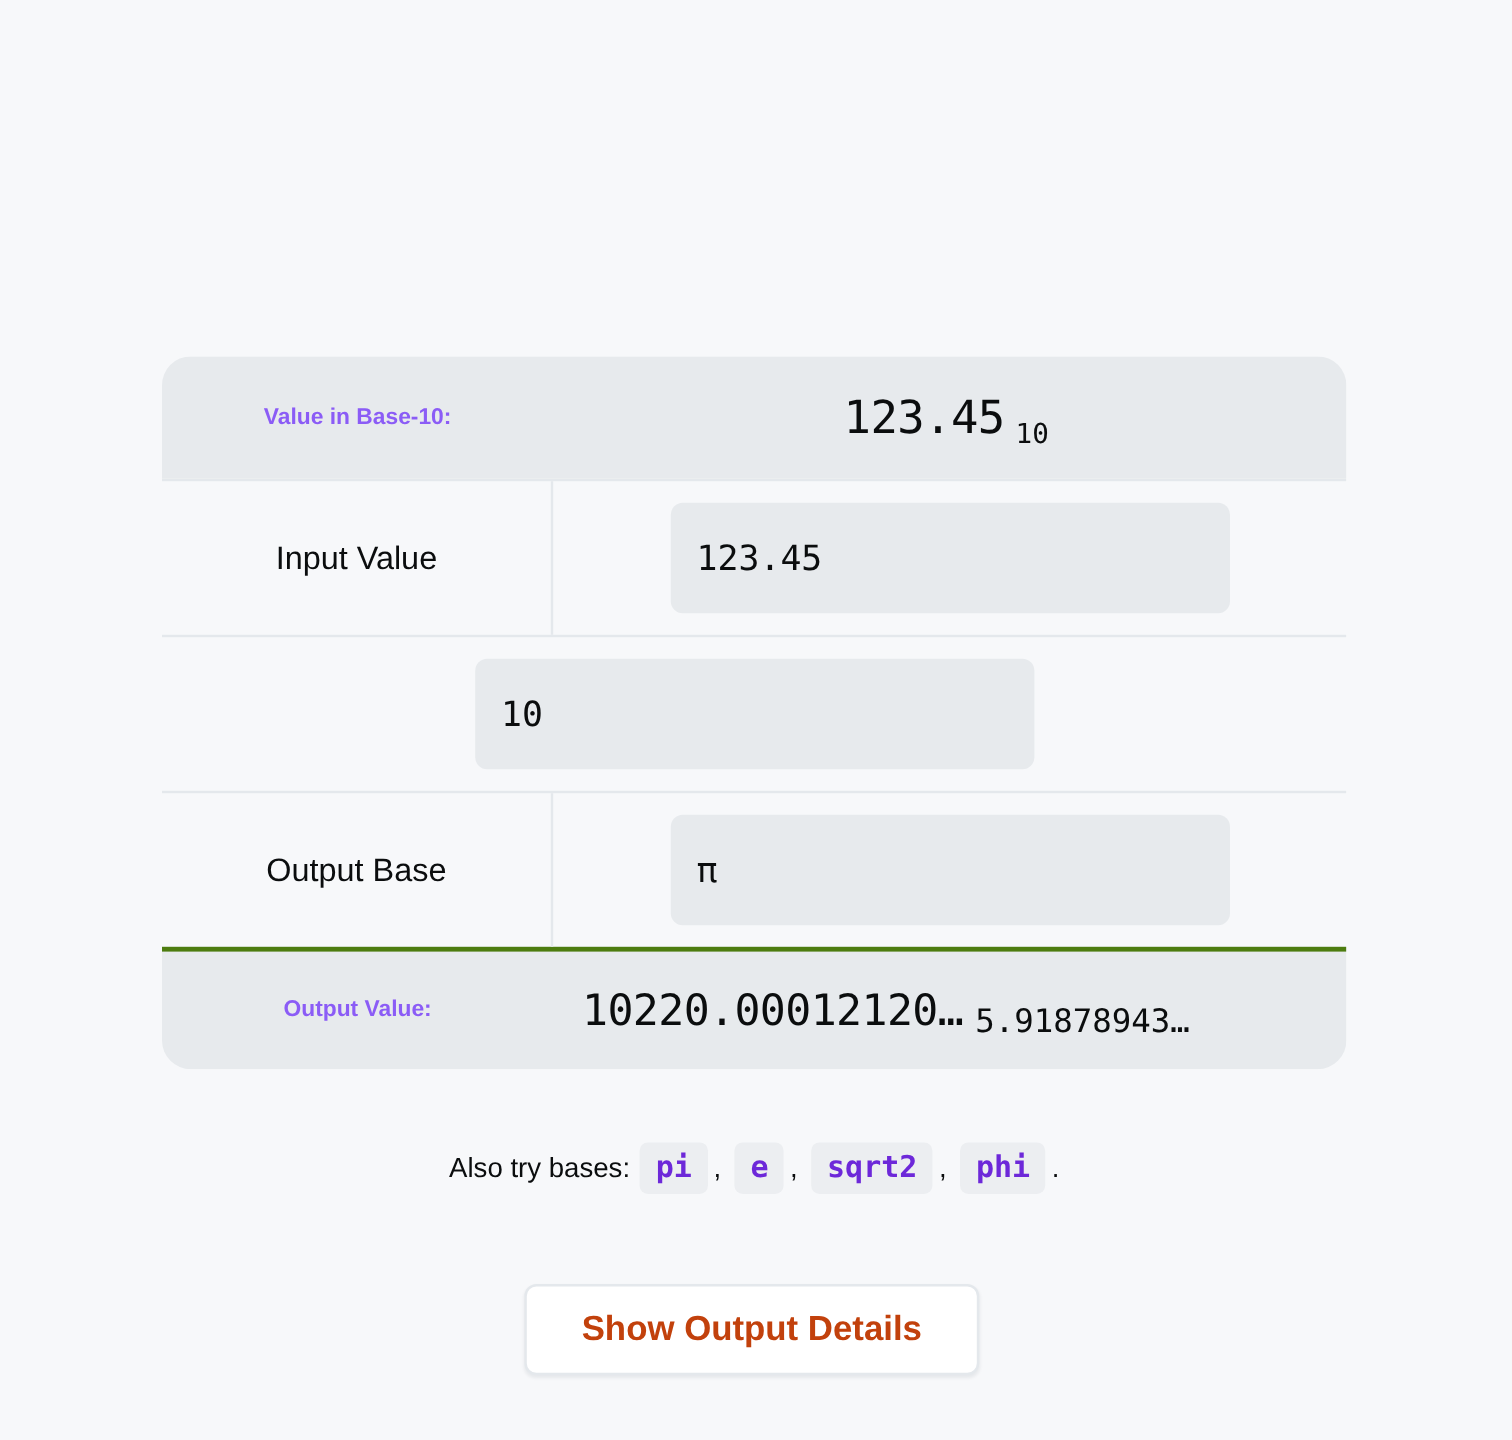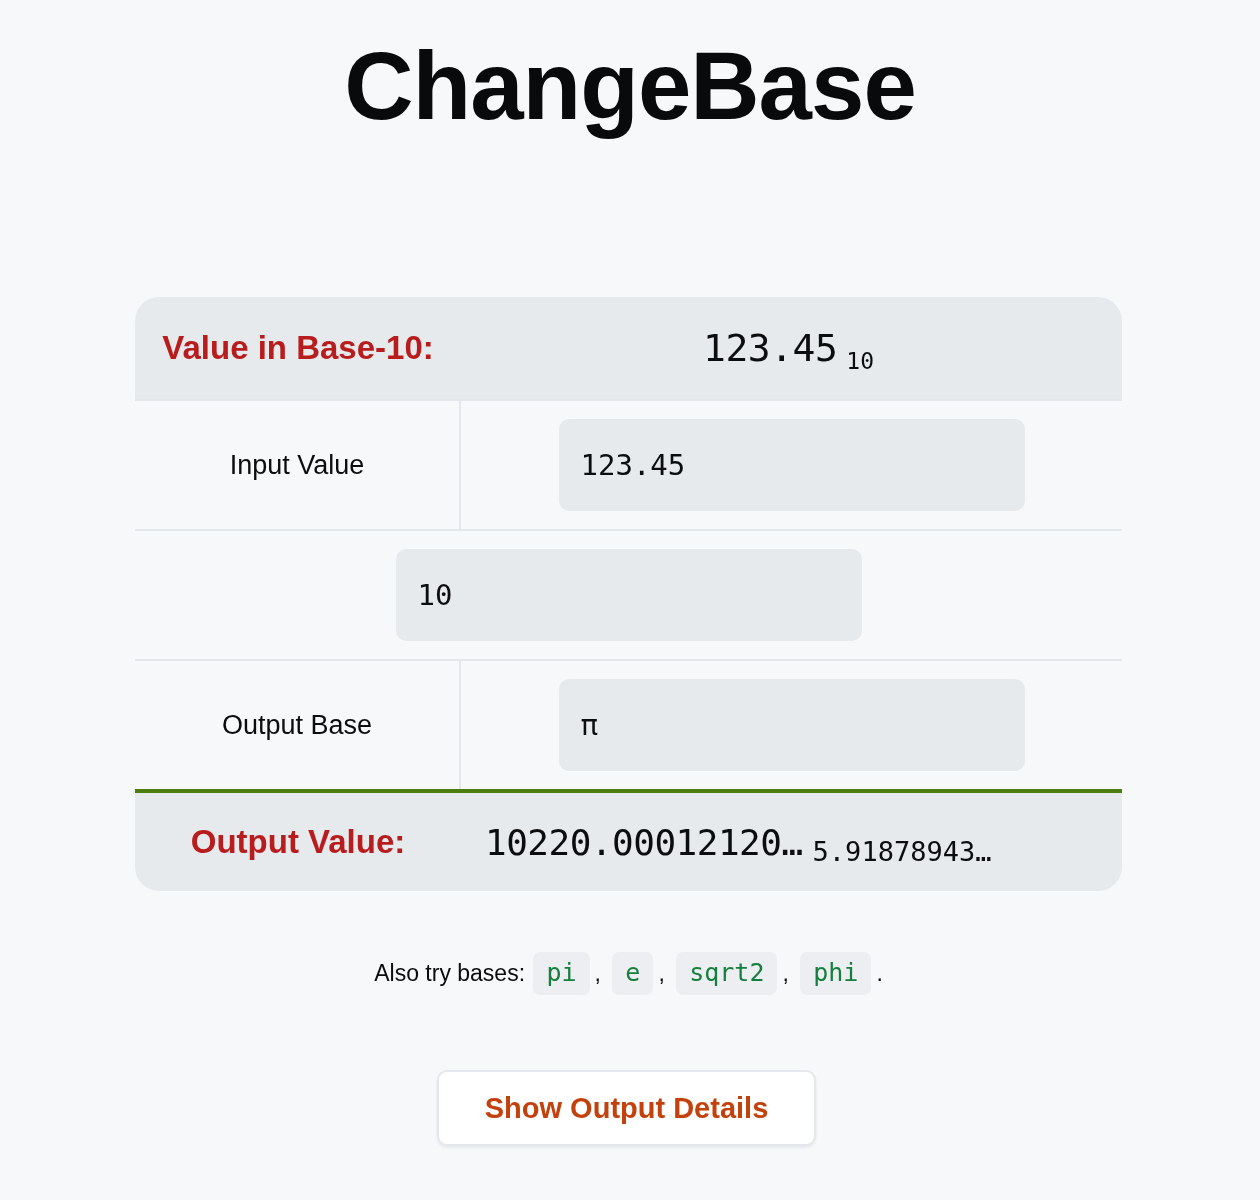--- a/index.html
+++ b/index.html
@@ -57,22 +57,22 @@
   .summary-row {
     background: #e7eaed;
     height: 102px;
     align-items: center;
   }
   .summary-row .label-cell {
     width: 326px;
     flex: 0 0 326px;
     text-align: center;
     font-weight: 700;
-    font-size: 33px;
-    color: #b91c1c;
+    font-size: 19px;
+    color: #8b5cf6;
     display: flex;
     align-items: center;
     justify-content: center;
     box-sizing: border-box;
   }
   .summary-row .value-cell {
     flex: 1 1 auto;
     display: flex;
     align-items: baseline;
     justify-content: center;
@@ -165,21 +165,22 @@
     color: #0b0d0e;
     white-space: nowrap;
   }
   .also-try .code-chip {
     font-family: "DejaVu Sans Mono", "Liberation Mono", monospace;
     font-size: 25px;
     background: #eceef1;
     border-radius: 7px;
     padding: 6px 13px 8px 13px;
     margin: 0 2px;
-    color: #15803d;
+    color: #6d28d9;
+    font-weight: bold;
   }
   .also-try .sep {
     margin: 0 3px;
   }
 
   
   .details-button {
     position: absolute;
     left: 437px;
     top: 1070px;
@@ -195,21 +196,20 @@
     color: #c2410c;
     cursor: pointer;
     padding: 0;
   }
 </style>
 </head>
 <body>
 
 <div class="page">
 
-  <h1 class="app-title">ChangeBase</h1>
 
   <div class="converter-card">
 
     <div class="card-row summary-row">
       <div class="label-cell">Value in Base-10:</div>
       <div class="value-cell">
         <span class="value-main">123.45</span>
         <span class="value-sub">10</span>
       </div>
     </div>

